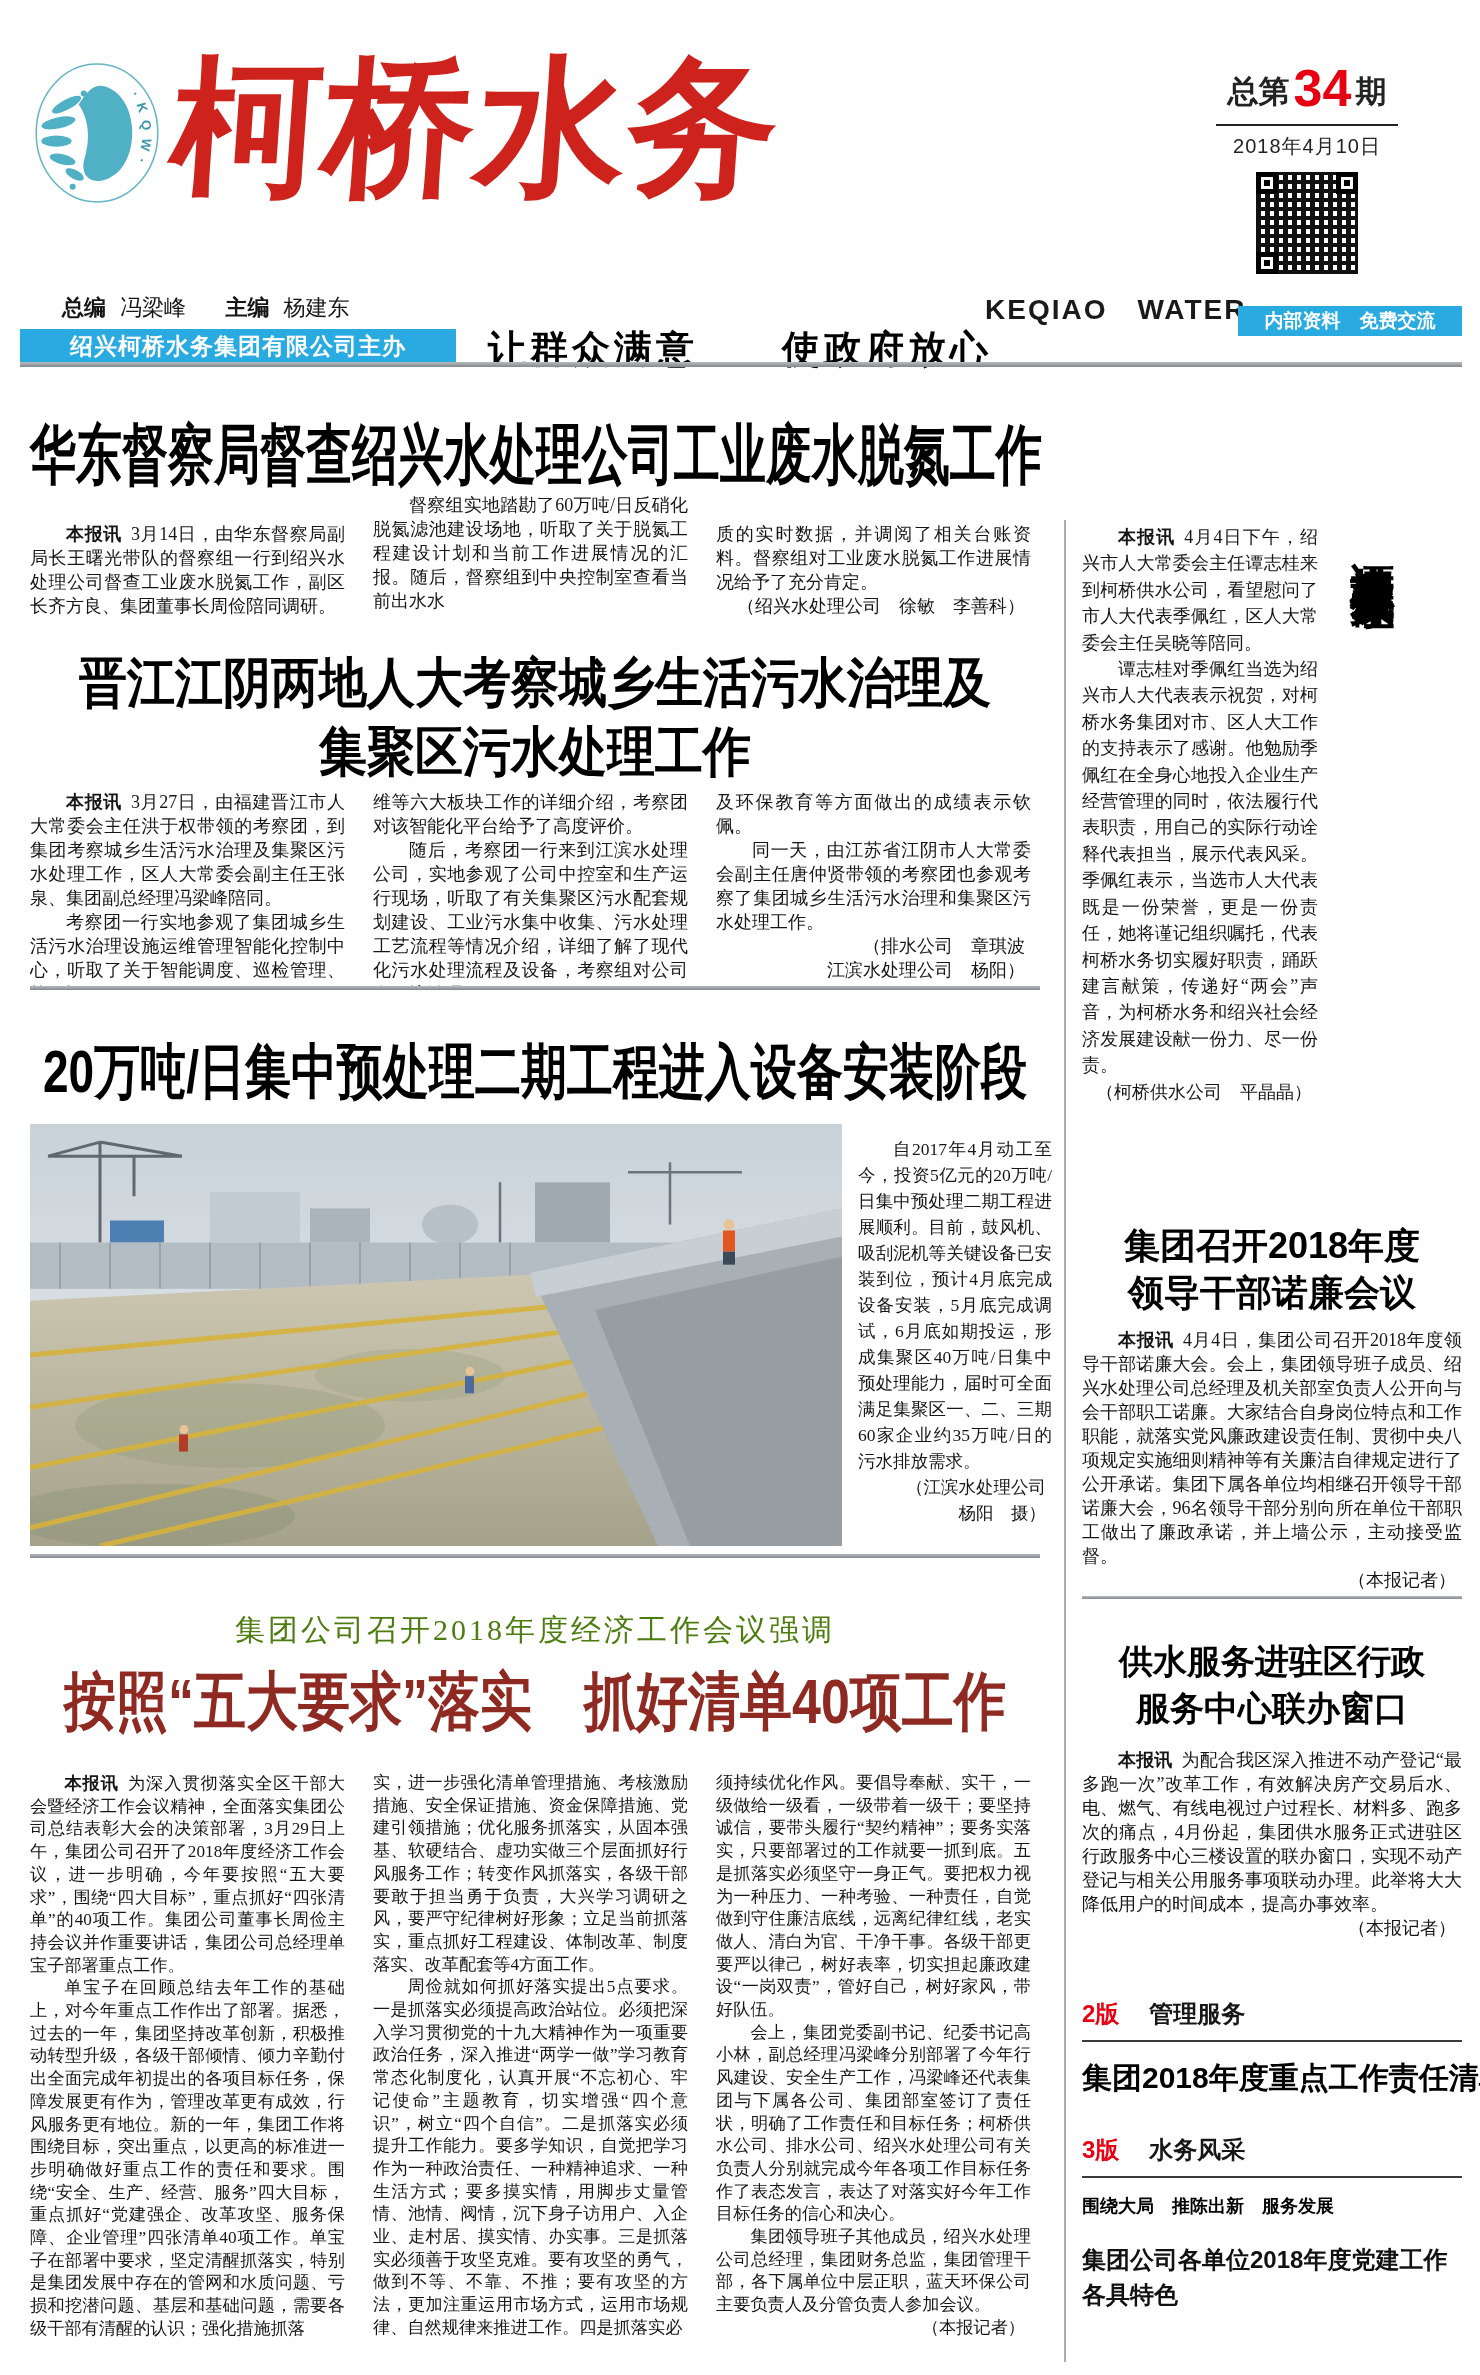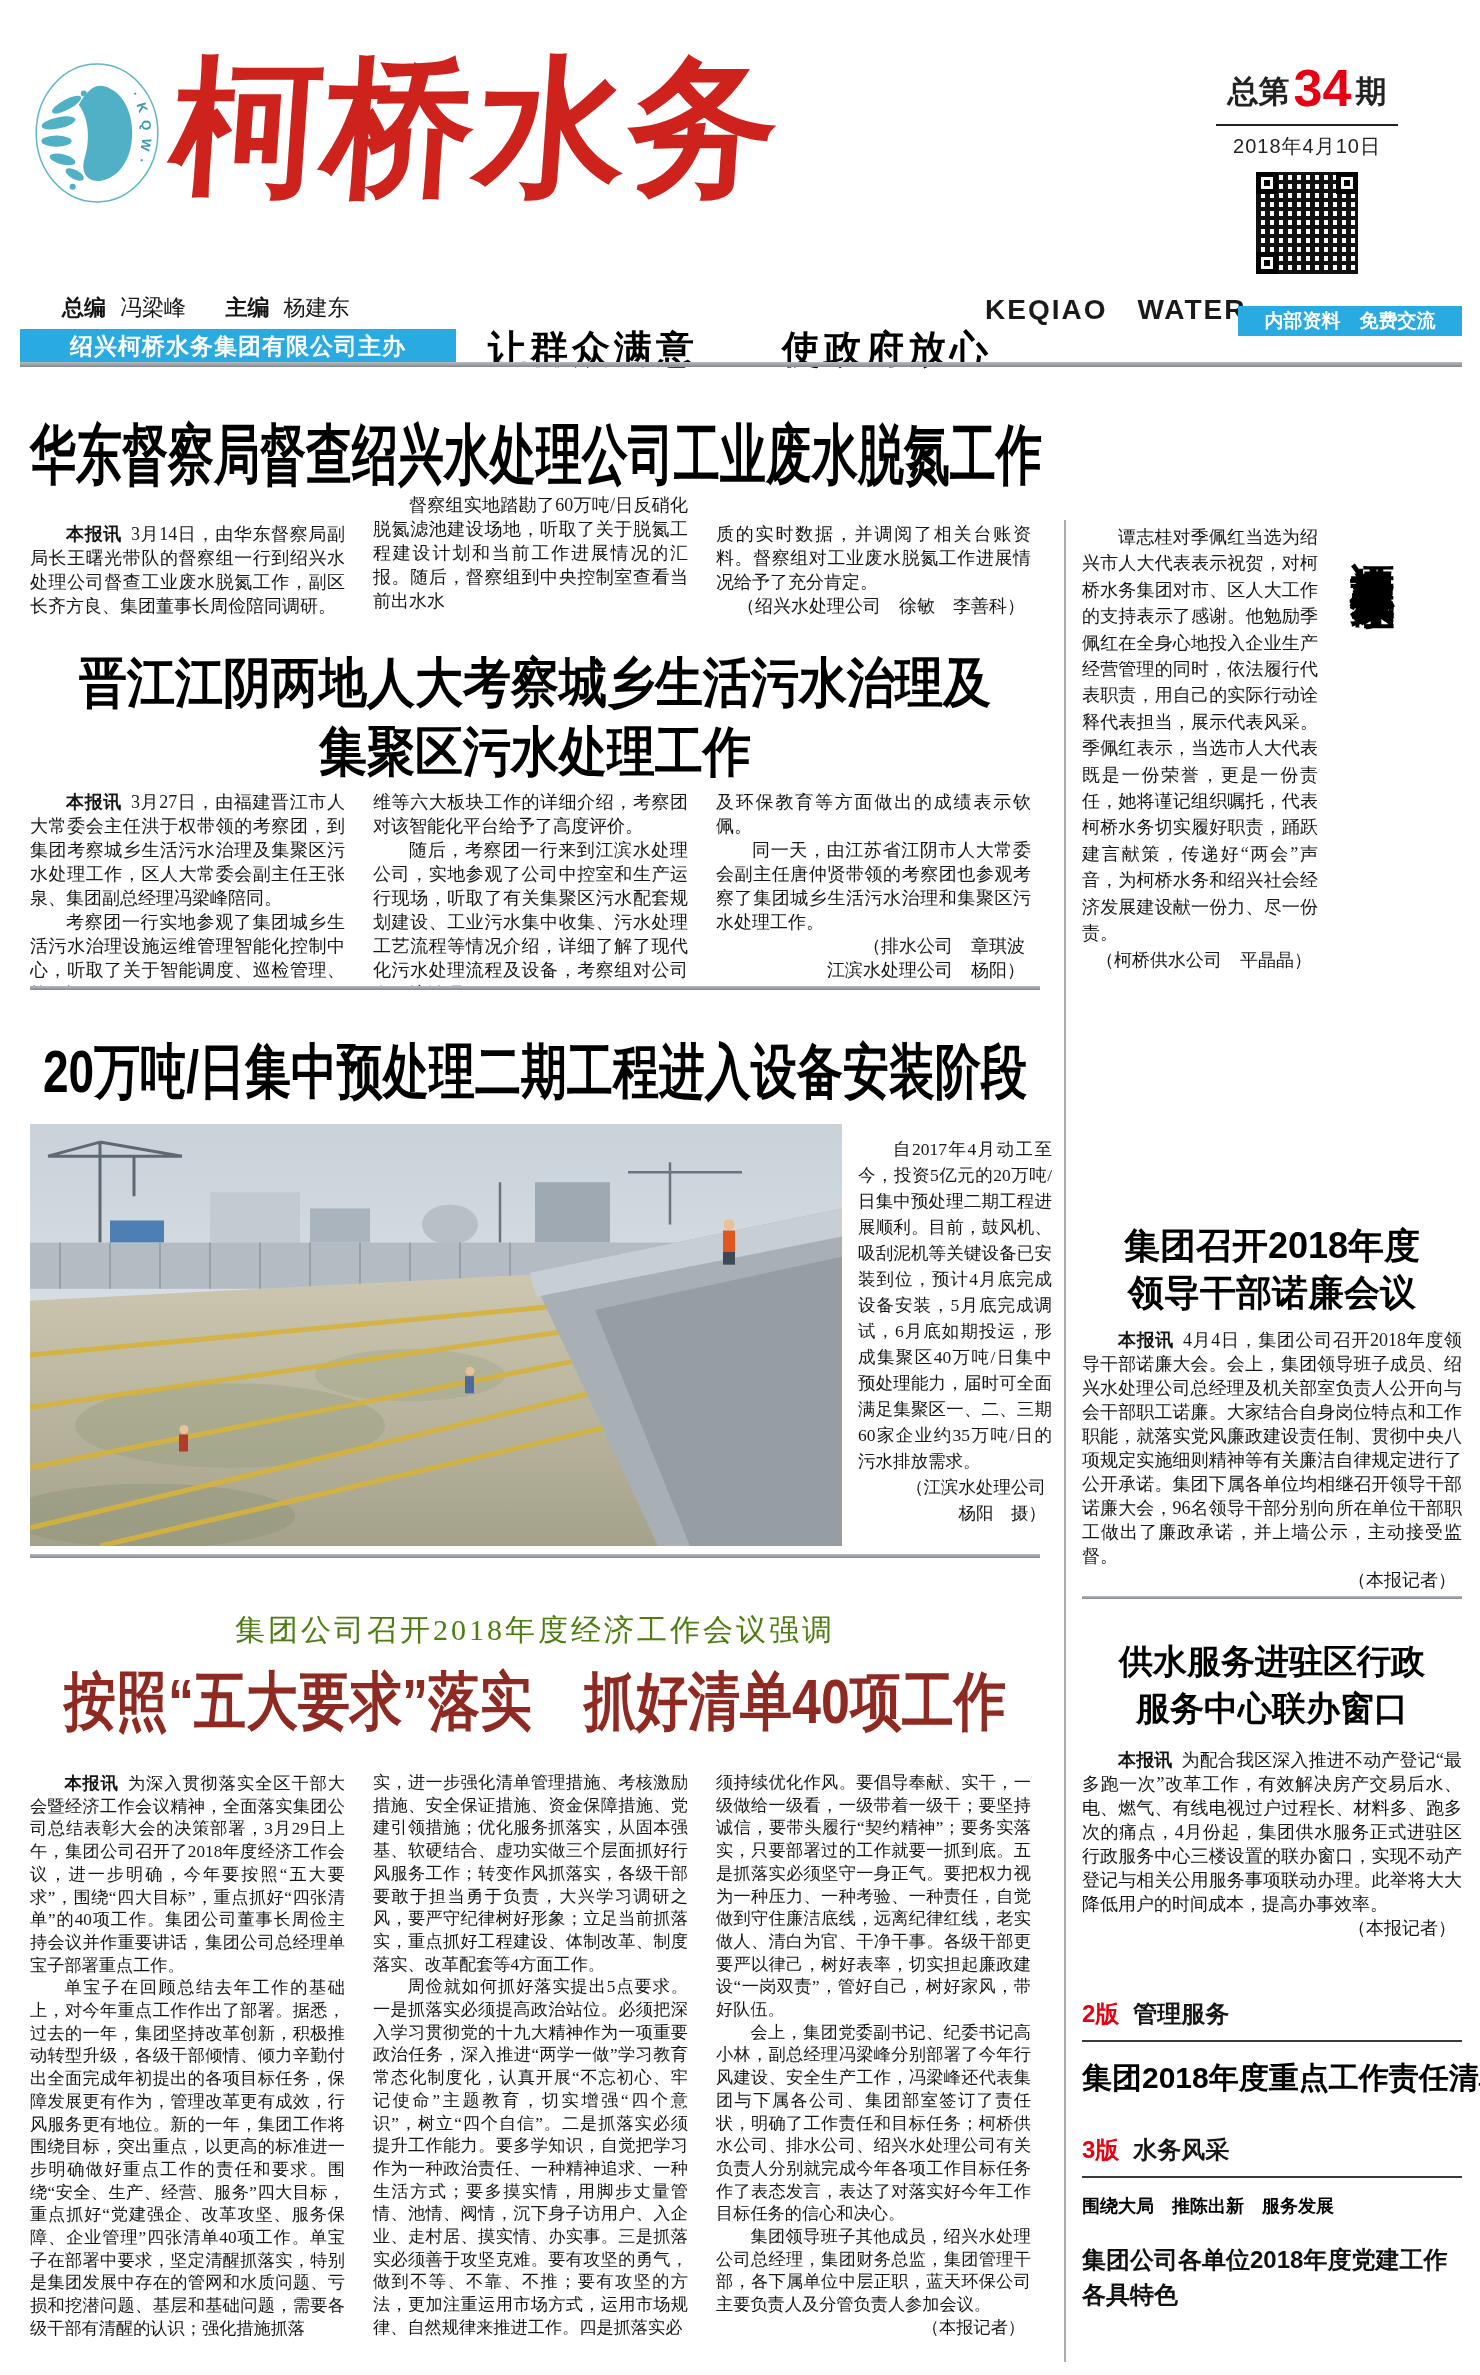--- a/index.html
+++ b/index.html
@@ -69,21 +69,21 @@
   #r1-body{left:1082px;top:524px;width:236px;height:628px;line-height:26.4px;}
   #r1-vhead{left:1344px;top:528px;height:615px;writing-mode:vertical-rl;text-orientation:upright;
       font-size:44px;letter-spacing:2px;}
   #r2-head{left:1082px;top:1222px;width:380px;text-align:center;font-size:36px;line-height:47px;}
   #r2-body{left:1082px;top:1328px;width:380px;height:262px;}
   #rule-3{left:1082px;top:1596px;width:380px;height:3px;}
   #r3-head{left:1082px;top:1638px;width:380px;text-align:center;font-size:34px;line-height:47px;}
   #r3-body{left:1082px;top:1748px;width:380px;height:230px;}
 
   .idx-label{position:absolute;font-family:"Liberation Sans",sans-serif;font-weight:900;font-size:24px;}
-  .idx-label .pg{color:#e60012;margin-right:14px;}
+  .idx-label .pg{color:#e60012;margin-right:30px;}
   .idx-thin{position:absolute;width:380px;height:2px;background:#3a3a3a;}
   .idx-title{position:absolute;font-family:"Liberation Sans",sans-serif;font-weight:900;color:#000;white-space:nowrap;}
   #idx1-label{left:1082px;top:1998px;}
   #idx-line1{left:1082px;top:2040px;}
   #idx1-title{left:1082px;top:2058px;font-size:30px;}
   #idx2-label{left:1082px;top:2134px;}
   #idx-line2{left:1082px;top:2176px;}
   #idx2-title{left:1082px;top:2194px;font-size:18px;}
   #idx2-sub{left:1082px;top:2242px;width:380px;font-family:"Liberation Sans",sans-serif;
       font-weight:bold;font-size:24px;line-height:35px;color:#111;}
@@ -243,20 +243,21 @@
   <div id="a4c3" class="col a4col">
     <p class="cont">须持续优化作风。要倡导奉献、实干，一级做给一级看，一级带着一级干；要坚持诚信，要带头履行“契约精神”；要务实落实，只要部署过的工作就要一抓到底。五是抓落实必须坚守一身正气。要把权力视为一种压力、一种考验、一种责任，自觉做到守住廉洁底线，远离纪律红线，老实做人、清白为官、干净干事。各级干部更要严以律己，树好表率，切实担起廉政建设“一岗双责”，管好自己，树好家风，带好队伍。</p>
     <p>会上，集团党委副书记、纪委书记高小林，副总经理冯梁峰分别部署了今年行风建设、安全生产工作，冯梁峰还代表集团与下属各公司、集团部室签订了责任状，明确了工作责任和目标任务；柯桥供水公司、排水公司、绍兴水处理公司有关负责人分别就完成今年各项工作目标任务作了表态发言，表达了对落实好今年工作目标任务的信心和决心。</p>
     <p>集团领导班子其他成员，绍兴水处理公司总经理，集团财务总监，集团管理干部，各下属单位中层正职，蓝天环保公司主要负责人及分管负责人参加会议。</p>
     <p class="sig">（本报记者）</p>
   </div>
 
   <div id="vrule" class="abs"></div>
 
   <div id="r1-body" class="col">
+    <p><b class="lede">本报讯</b><span>4月4日下午，绍兴市人大常委会主任谭志桂来到柯桥供水公司，看望慰问了市人大代表季佩红，区人大常委会主任吴晓等陪同。</span></p>
     <p>谭志桂对季佩红当选为绍兴市人大代表表示祝贺，对柯桥水务集团对市、区人大工作的支持表示了感谢。他勉励季佩红在全身心地投入企业生产经营管理的同时，依法履行代表职责，用自己的实际行动诠释代表担当，展示代表风采。季佩红表示，当选市人大代表既是一份荣誉，更是一份责任，她将谨记组织嘱托，代表柯桥水务切实履好职责，踊跃建言献策，传递好“两会”声音，为柯桥水务和绍兴社会经济发展建设献一份力、尽一份责。</p>
     <p class="sig">（柯桥供水公司　平晶晶）</p>
   </div>
   <div id="r1-vhead" class="abs headline">谭志桂看望市人大代表季佩红</div>
 
   <div id="r2-head" class="abs headline">
     <div>集团召开2018年度</div>
     <div>领导干部诺廉会议</div>
   </div>
   <div id="r2-body" class="col">

